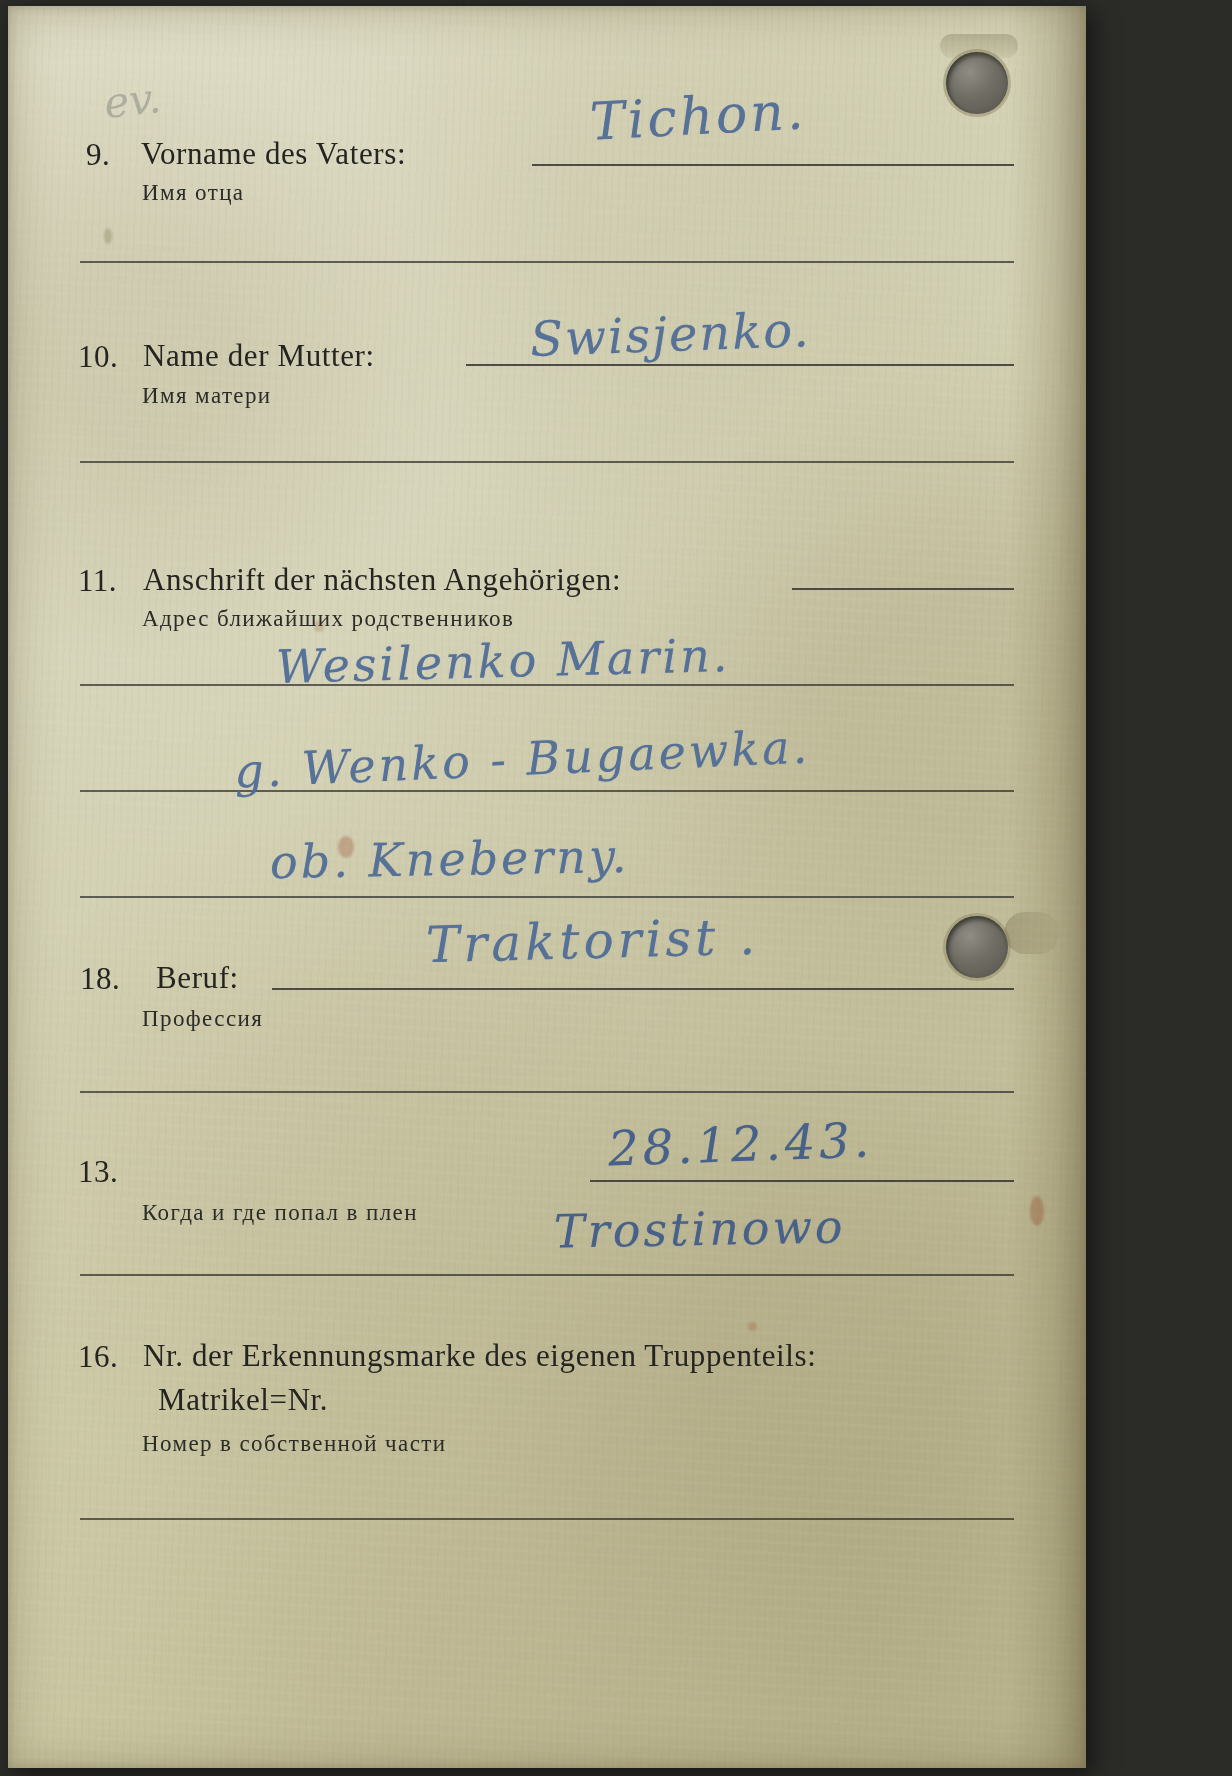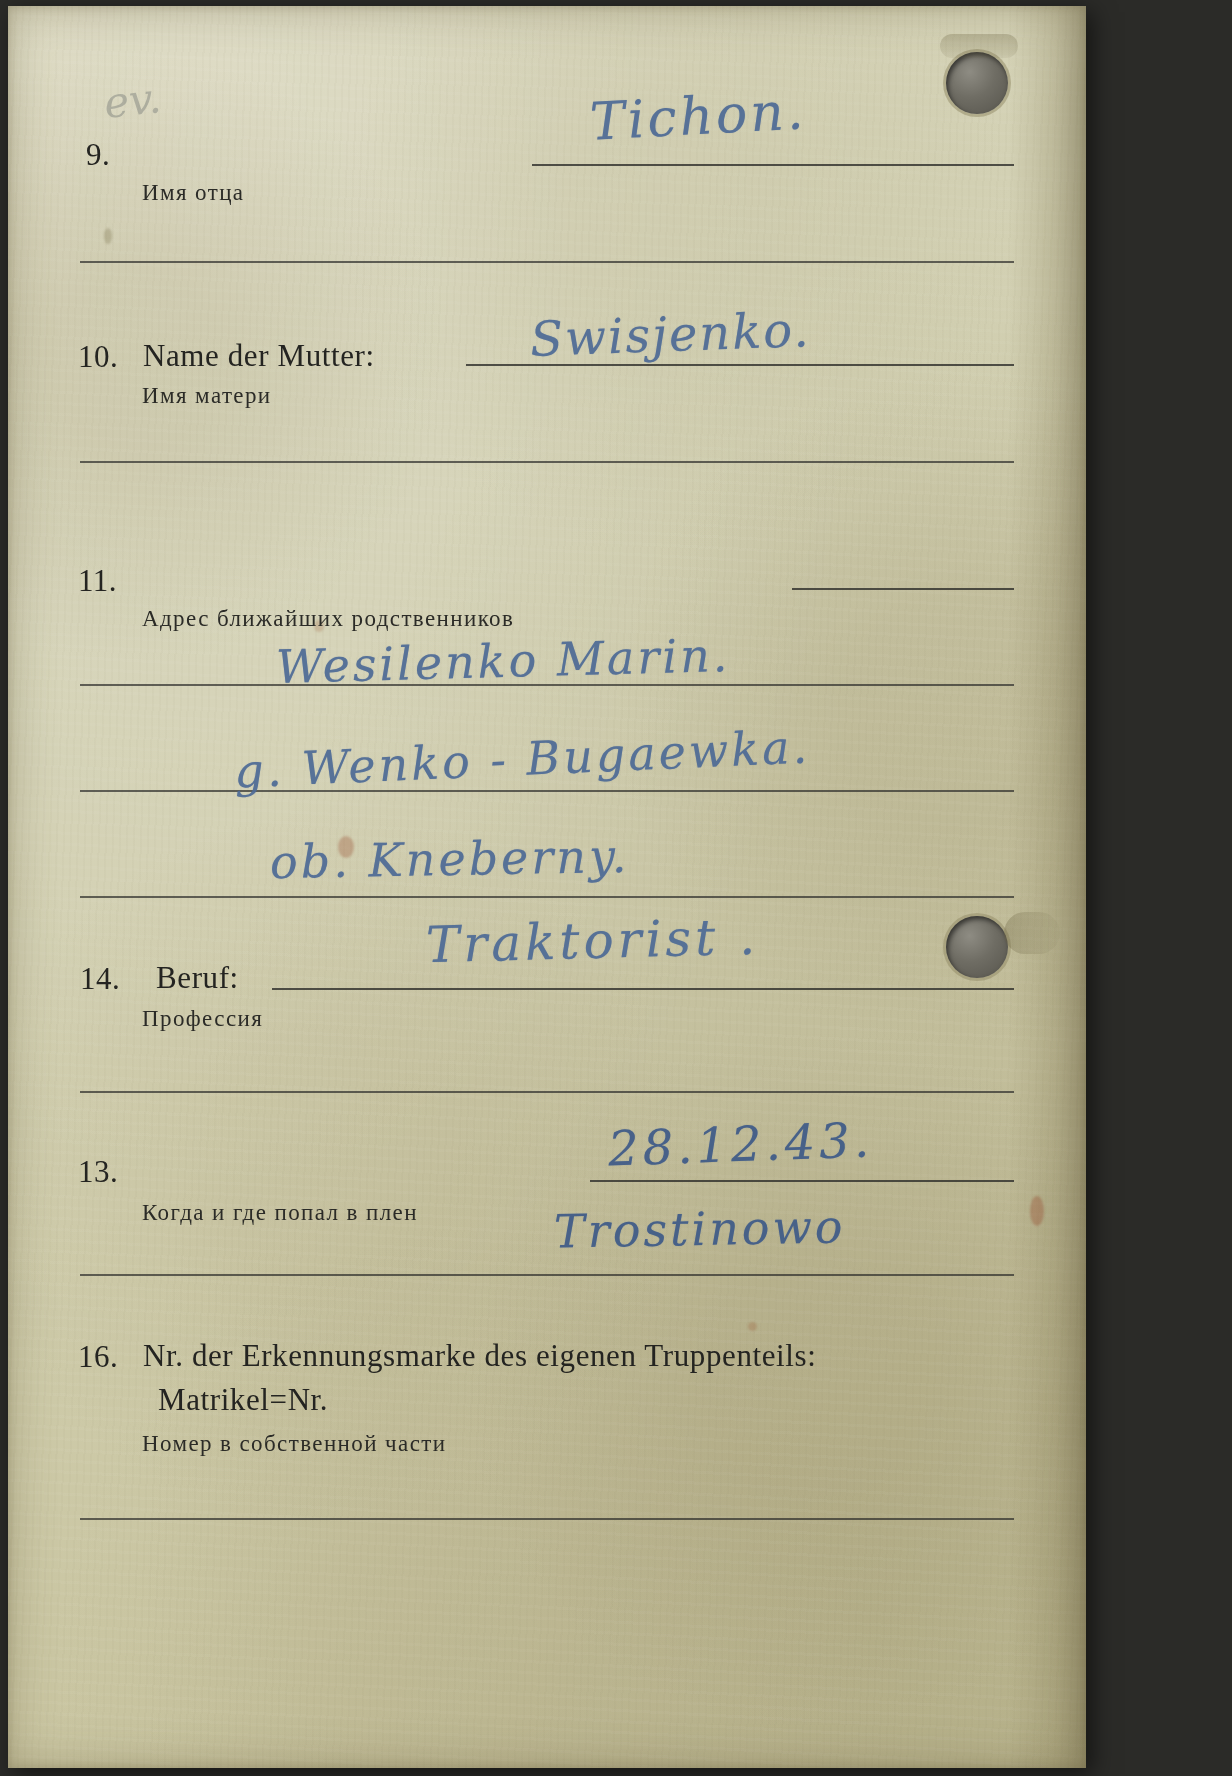--- a/index.html
+++ b/index.html
@@ -165,46 +165,48 @@
 
     <div class="scribble" style="left:96px;top:70px;font-size:42px;transform:rotate(-6deg);">ev.</div>
 
     <div class="hole" style="left:938px;top:46px;width:62px;height:62px;"></div>
     <div class="hole-tear" style="left:932px;top:28px;width:78px;height:24px;border-radius:40px;"></div>
 
     <div class="hole" style="left:938px;top:910px;width:62px;height:62px;"></div>
     <div class="hole-tear" style="left:996px;top:906px;width:56px;height:42px;border-radius:30px;background:linear-gradient(90deg,rgba(110,102,68,0.35),rgba(110,102,68,0.05));"></div>
 
     <div class="num" style="left:78px;top:131px;">9.</div>
+    <div class="de" style="left:133px;top:130px;">Vorname  des  Vaters:</div>
     <div class="ru" style="left:134px;top:174px;">Имя отца</div>
     <div class="rule" style="left:524px;top:158px;width:482px;"></div>
     <div class="hand" style="left:582px;top:80px;font-size:52px;transform:rotate(-3deg);letter-spacing:3px;">Tichon.</div>
     <div class="rule thin" style="left:72px;top:255px;width:934px;"></div>
 
     <div class="num" style="left:70px;top:333px;">10.</div>
     <div class="de" style="left:135px;top:332px;">Name der Mutter:</div>
     <div class="ru" style="left:134px;top:377px;">Имя матери</div>
     <div class="rule" style="left:458px;top:358px;width:548px;"></div>
     <div class="hand" style="left:522px;top:300px;font-size:48px;transform:rotate(-2deg);letter-spacing:2px;">Swisjenko.</div>
     <div class="rule thin" style="left:72px;top:455px;width:934px;"></div>
 
     <div class="num" style="left:70px;top:557px;">11.</div>
+    <div class="de" style="left:135px;top:556px;">Anschrift der nächsten Angehörigen:</div>
     <div class="ru" style="left:134px;top:600px;">Адрес ближайших родственников</div>
     <div class="rule" style="left:784px;top:582px;width:222px;"></div>
 
     <div class="rule thin" style="left:72px;top:678px;width:934px;"></div>
     <div class="hand" style="left:268px;top:628px;font-size:46px;transform:rotate(-1.5deg);letter-spacing:3px;">Wesilenko Marin.</div>
 
     <div class="rule thin" style="left:72px;top:784px;width:934px;"></div>
     <div class="hand" style="left:226px;top:726px;font-size:46px;transform:rotate(-2.5deg);letter-spacing:3px;">g. Wenko - Bugaewka.</div>
 
     <div class="rule thin" style="left:72px;top:890px;width:934px;"></div>
     <div class="hand" style="left:262px;top:826px;font-size:46px;transform:rotate(-1deg);letter-spacing:3px;">ob. Kneberny.</div>
 
-    <div class="num" style="left:72px;top:955px;">14.</div>
+    <div class="num" style="left:72px;top:955px;">18.</div>
     <div class="de" style="left:148px;top:954px;">Beruf:</div>
     <div class="ru" style="left:134px;top:1000px;">Профессия</div>
     <div class="rule" style="left:264px;top:982px;width:742px;"></div>
     <div class="hand" style="left:418px;top:906px;font-size:50px;transform:rotate(-1.5deg);letter-spacing:4px;">Traktorist .</div>
     <div class="rule thin" style="left:72px;top:1085px;width:934px;"></div>
 
     <div class="num" style="left:70px;top:1148px;">13.</div>
     <div class="ru" style="left:134px;top:1194px;">Когда и где попал в плен</div>
     <div class="rule" style="left:582px;top:1174px;width:424px;"></div>
     <div class="hand dk" style="left:600px;top:1110px;font-size:48px;transform:rotate(-2deg);letter-spacing:4px;">28.12.43.</div>

